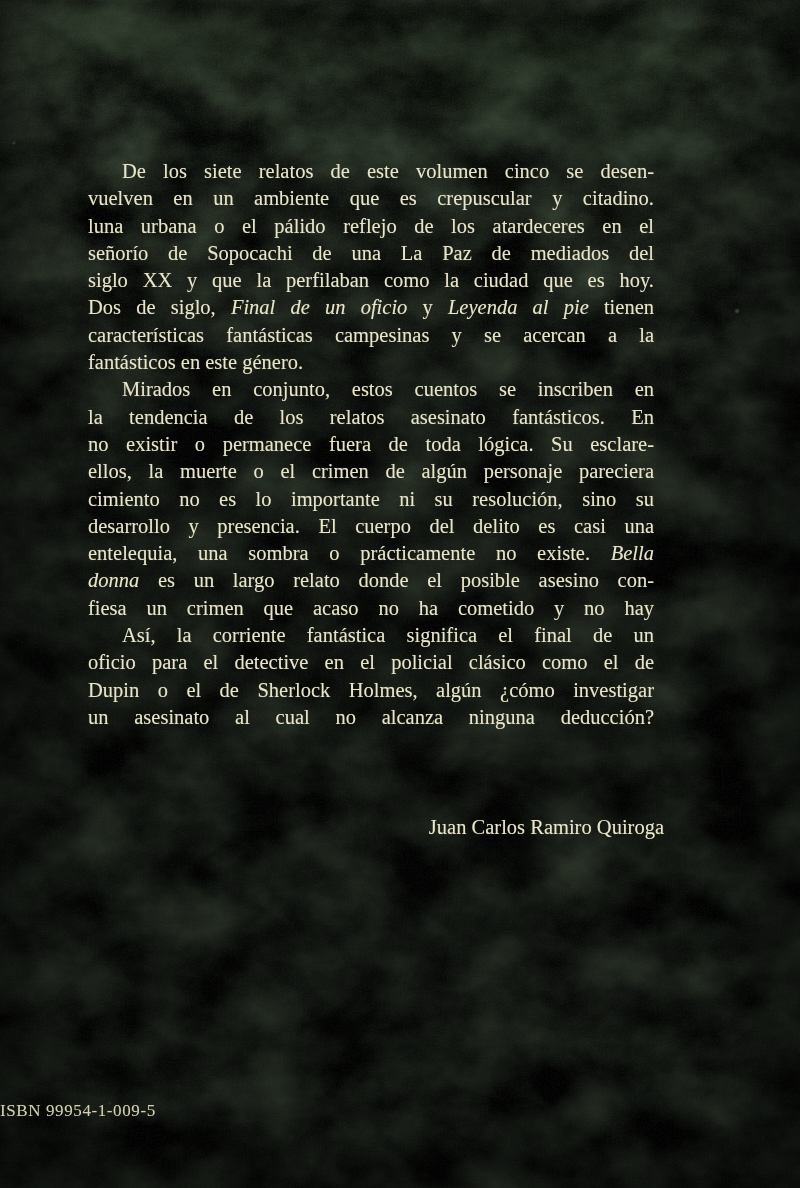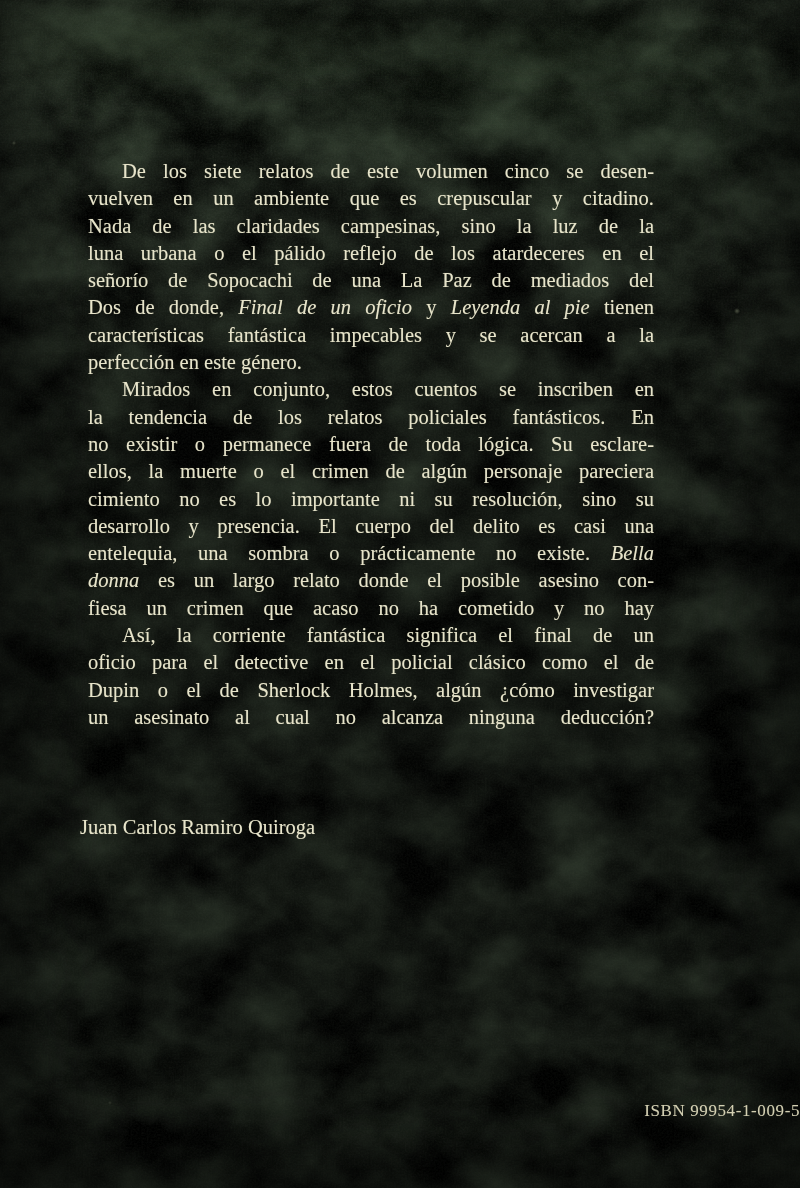--- a/index.html
+++ b/index.html
@@ -63,36 +63,37 @@
     line-height: 27.3px;
     text-shadow: 0 0 1px rgba(225,222,190,0.35);
   }
   .paragraph { margin: 0; }
   .line { text-align: justify; }
   .line.full { text-align-last: justify; }
   .line.indent { text-indent: 34px; }
   .line em { font-style: italic; margin-top: 12px; }
   .author {
     position: absolute;
-    left: 80px;
+    left: 98px;
     top: 814px;
     width: 566px;
     z-index: 5;
+    text-align: right;
     color: var(--text-color, #e7e4ca);
     font-size: 20.5px;
     line-height: 27px;
     text-shadow: 0 0 1px rgba(225,222,190,0.35);
   }
   .isbn {
     position: absolute;
     left: 0;
     top: 1101px;
     width: 100%;
     z-index: 5;
-    text-align: right;
+    text-align: left;
     color: var(--isbn-color, #d3cfb2);
     font-size: 17px;
     letter-spacing: 0.6px;
     text-shadow: 0 0 1px rgba(200,196,165,0.3);
   }
 </style>
 </head>
 <body>
 
 <div class="cover">
@@ -116,30 +117,30 @@
   </div>
 
   <div class="top-glow"></div>
   <div class="shade"></div>
   <div class="artifacts"></div>
 
   <div class="blurb">
       <div class="paragraph">
         <div class="line full indent"><span>De los siete relatos de este volumen cinco se desen-</span></div>
         <div class="line full"><span>vuelven en un ambiente que es crepuscular y citadino.</span></div>
-        <div class="line full"><span>Nada de las claridades campesinas, sino la luz de la</span></div>
         <div class="line full"><span>luna urbana o el pálido reflejo de los atardeceres en el</span></div>
         <div class="line full"><span>señorío de Sopocachi de una La Paz de mediados del</span></div>
-        <div class="line full"><span>Dos de donde, </span><em>Final de un oficio</em><span> y </span><em>Leyenda al pie</em><span> tienen</span></div>
-        <div class="line full"><span>características fantástica impecables y se acercan a la</span></div>
-        <div class="line"><span>perfección en este género.</span></div>
+        <div class="line full"><span>siglo XX y que la perfilaban como la ciudad que es hoy.</span></div>
+        <div class="line full"><span>Dos de siglo, </span><em>Final de un oficio</em><span> y </span><em>Leyenda al pie</em><span> tienen</span></div>
+        <div class="line full"><span>características fantásticas campesinas y se acercan a la</span></div>
+        <div class="line"><span>fantásticos en este género.</span></div>
       </div>
       <div class="paragraph">
         <div class="line full indent"><span>Mirados en conjunto, estos cuentos se inscriben en</span></div>
-        <div class="line full"><span>la tendencia de los relatos policiales fantásticos. En</span></div>
+        <div class="line full"><span>la tendencia de los relatos asesinato fantásticos. En</span></div>
         <div class="line full"><span>no existir o permanece fuera de toda lógica. Su esclare-</span></div>
         <div class="line full"><span>ellos, la muerte o el crimen de algún personaje pareciera</span></div>
         <div class="line full"><span>cimiento no es lo importante ni su resolución, sino su</span></div>
         <div class="line full"><span>desarrollo y presencia. El cuerpo del delito es casi una</span></div>
         <div class="line full"><span>entelequia, una sombra o prácticamente no existe. </span><em>Bella</em></div>
         <div class="line full"><em>donna</em><span> es un largo relato donde el posible asesino con-</span></div>
         <div class="line full"><span>fiesa un crimen que acaso no ha cometido y no hay</span></div>
       </div>
       <div class="paragraph">
         <div class="line full indent"><span>Así, la corriente fantástica significa el final de un</span></div>

